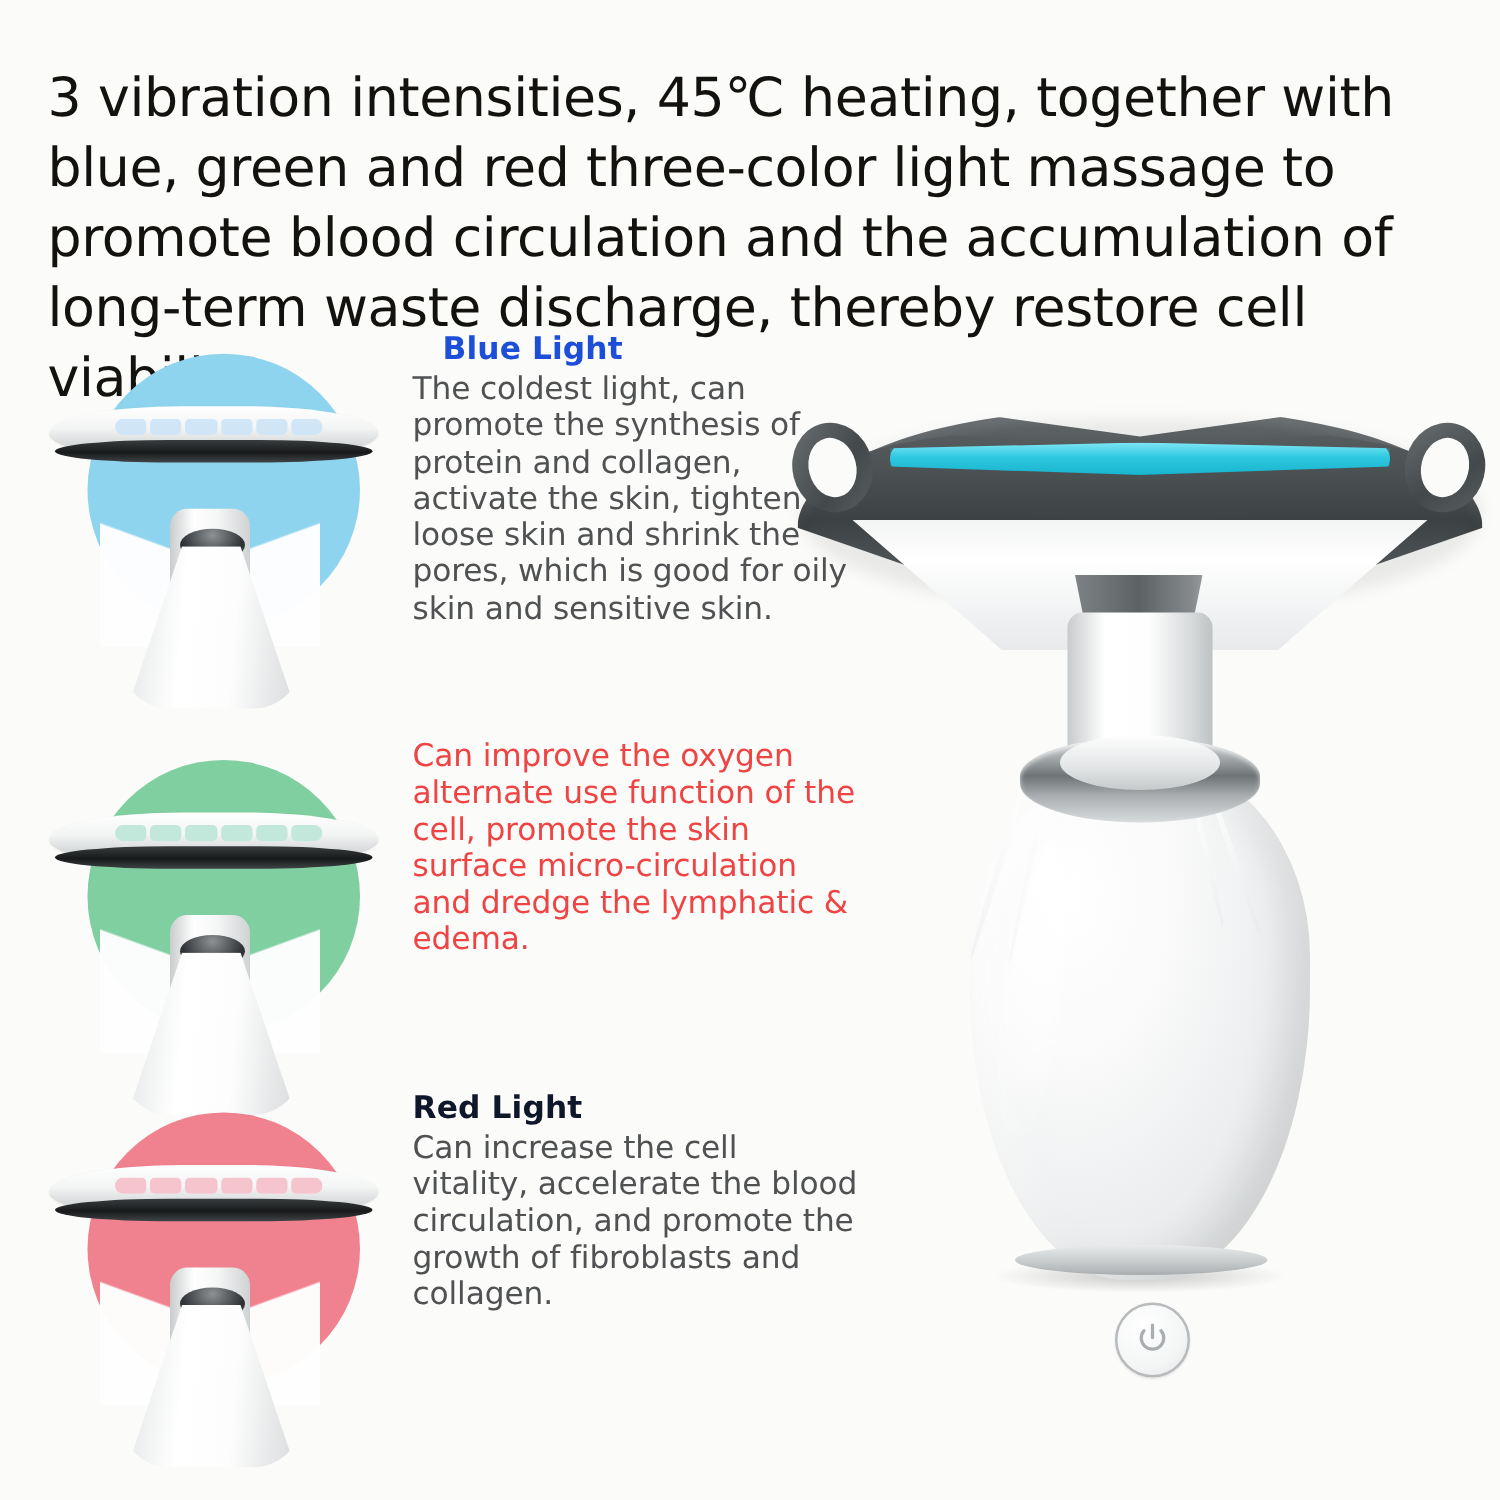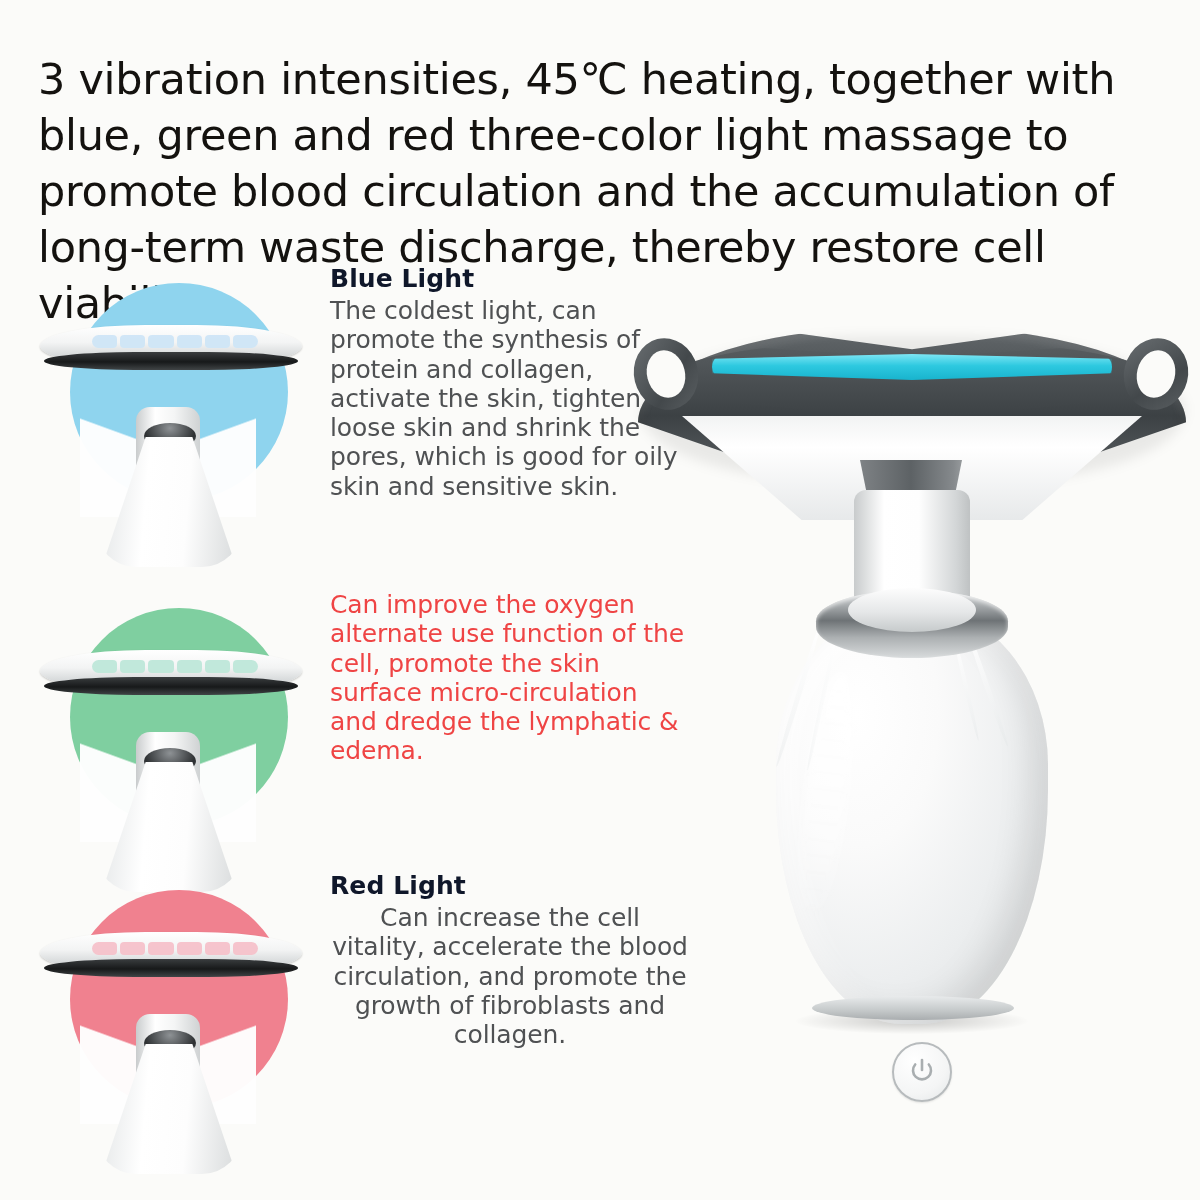--- a/index.html
+++ b/index.html
@@ -322,21 +322,21 @@
             <i style="background: rgb(207, 230, 247);"></i>
         </div>
         <div class="mini-dark"></div>
         <div class="mini-vee"></div>
         <div class="mini-stem"></div>
         <div class="mini-knot"></div>
         <div class="mini-cone"></div>
       </div>
     </div>
     <div class="ftext">
-      <div class="fhead" style="color: #0f172a;">Blue Light</div>
+      <div class="fhead" style="color: #1d4ed8; margin-left: 24px;">Blue Light</div>
       <div class="fbody" style="color: rgb(79, 81, 83);">The coldest light, can promote the synthesis of protein and collagen, activate the skin, tighten the loose skin and shrink the pores, which is good for oily skin and sensitive skin.</div>
     </div>
   </div>
 
   <div class="feature" id="feat-1">
     <div class="swatch-wrap">
       <div class="swatch-circle" style="background: rgb(127, 207, 160);"></div>
       <div class="mini-head">
         <div class="mini-bar"></div>
         <div class="mini-led">
@@ -374,21 +374,21 @@
         </div>
         <div class="mini-dark"></div>
         <div class="mini-vee"></div>
         <div class="mini-stem"></div>
         <div class="mini-knot"></div>
         <div class="mini-cone"></div>
       </div>
     </div>
     <div class="ftext">
       <div class="fhead" style="color: #0f172a;">Red Light</div>
-      <div class="fbody" style="color: rgb(79, 81, 83); text-align: center;">Can increase the cell vitality, accelerate the blood circulation, and promote the growth of fibroblasts and collagen.</div>
+      <div class="fbody" style="color: rgb(79, 81, 83);">Can increase the cell vitality, accelerate the blood circulation, and promote the growth of fibroblasts and collagen.</div>
     </div>
   </div>
 
   <div id="product">
     <div id="head-shadow"></div>
     <div id="head-outer"></div>
     <div id="head-inner-ridge"></div>
     <div id="led-strip"></div>
     <div class="tip" id="tip-left"></div>
     <div class="tip" id="tip-right"></div>

